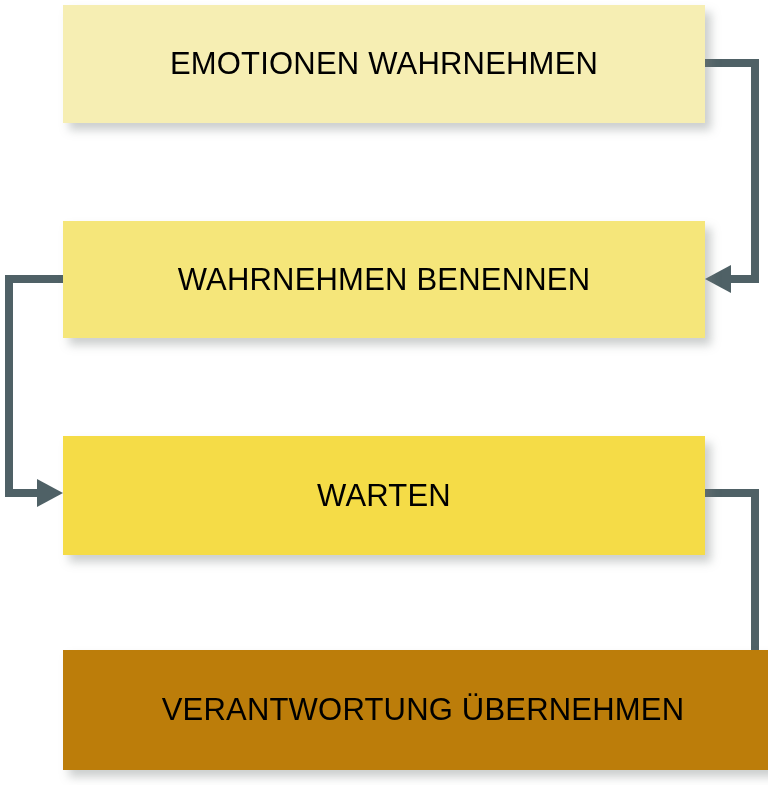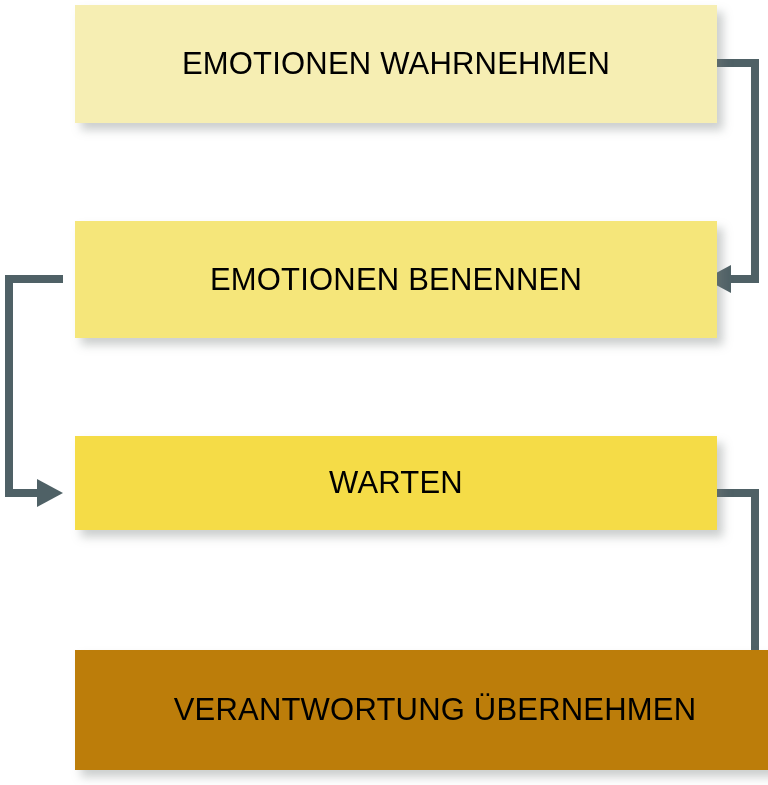--- a/index.html
+++ b/index.html
@@ -21,30 +21,29 @@
     position: absolute;
     box-sizing: border-box;
     display: flex;
     align-items: center;
     justify-content: center;
     text-align: center;
     color: #000000;
     font-weight: 400;
     letter-spacing: 0.2px;
     box-shadow: 6px 7px 9px rgba(120, 130, 125, 0.38);
-    margin-left: 12px;
   }
   .node-label {
     display: block;
     white-space: nowrap;
     font-family: "Liberation Sans", sans-serif;
   }
   #node-0 { left: 63px;  top: 5px;   width: 642px; height: 118px; background: #F6EEB3; font-size: 31px; }
   #node-1 { left: 63px;  top: 221px; width: 642px; height: 117px; background: #F5E67A; font-size: 31px; }
-  #node-2 { left: 63px;  top: 436px; width: 642px; height: 94px; background: #F5DC47; font-size: 31px; }
+  #node-2 { left: 63px;  top: 436px; width: 642px; height: 119px; background: #F5DC47; font-size: 31px; }
   #node-3 { left: 63px;  top: 650px; width: 720px; height: 120px; background: #BC7D0A; font-size: 31px; }
 
   #connectors {
     position: absolute;
     left: 0;
     top: 0;
     width: 768px;
     height: 785px;
     pointer-events: none;
   }
@@ -70,21 +69,21 @@
       <path d="M 705 493 L 755 493 L 755 710 L 724 710" fill="none" stroke="#4F6166" stroke-width="8" stroke-linejoin="miter" stroke-linecap="butt"></path>
       <polygon points="705,710 731,696 731,724" fill="#4F6166"></polygon>
     </g>
   </svg>
 
   <div class="node" id="node-0" style="background: rgb(246, 238, 179); color: rgb(0, 0, 0);">
     <span class="node-label">EMOTIONEN WAHRNEHMEN</span>
   </div>
 
   <div class="node" id="node-1" style="background: rgb(245, 230, 122); color: rgb(0, 0, 0);">
-    <span class="node-label">EMOTIONEN BENENNEN</span>
+    <span class="node-label">WAHRNEHMEN BENENNEN</span>
   </div>
 
   <div class="node" id="node-2" style="background: rgb(245, 220, 71); color: rgb(0, 0, 0);">
     <span class="node-label">WARTEN</span>
   </div>
 
   <div class="node" id="node-3" style="background: rgb(188, 125, 10); color: rgb(0, 0, 0);">
     <span class="node-label">VERANTWORTUNG ÜBERNEHMEN</span>
   </div>
 

